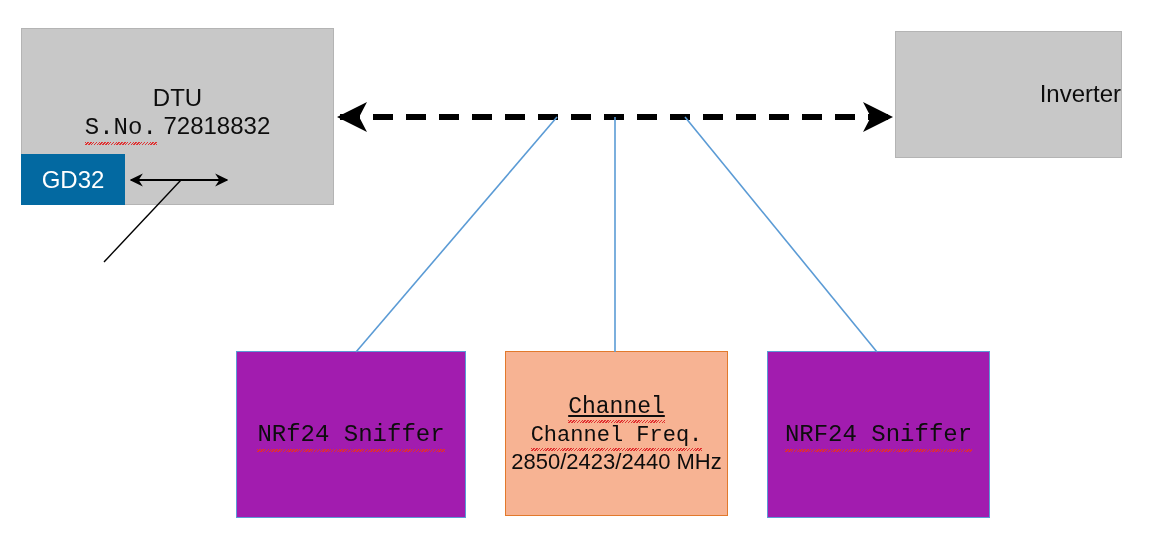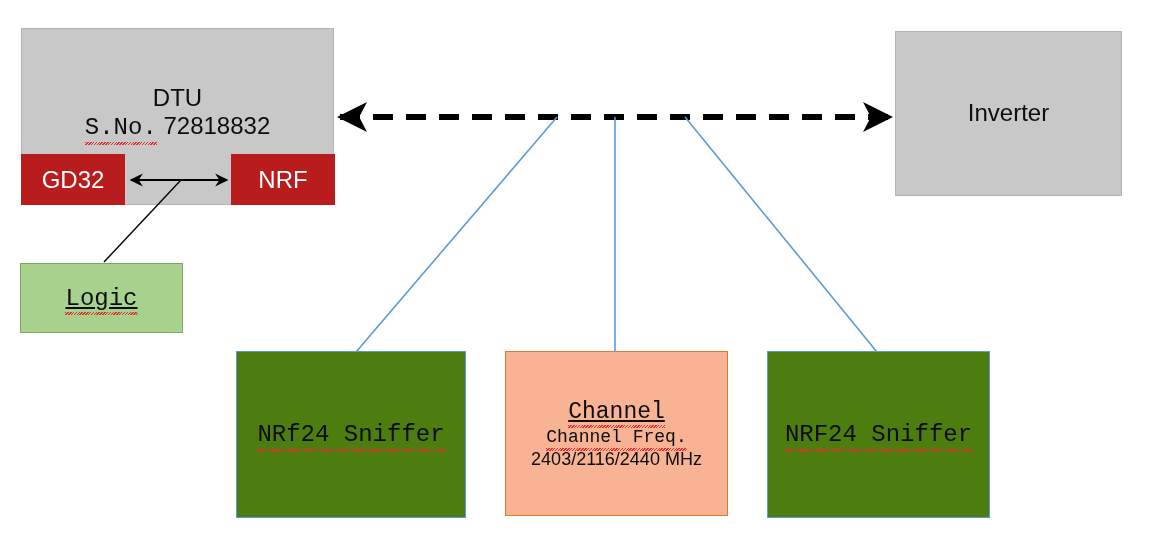--- a/index.html
+++ b/index.html
@@ -36,67 +36,68 @@
   }
   #dtu-label-wrap {
     position: absolute;
     left: 0; right: 0; top: 55px;
     display: flex; flex-direction: column; align-items: center;
   }
   .dtu-line { font-size: 24px; color: #0d0d0d; }
 
   
   #inverter-box {
-    left: 895px; top: 31px; width: 227px; height: 165px;
+    left: 895px; top: 31px; width: 227px; height: 127px;
     background: #c8c8c8;
     border: 1px solid #b4b4b4;
     z-index: 2;
+    align-items: flex-end;
   }
   .inv-line { font-size: 24px; color: #0d0d0d; }
 
   
   .chip {
     position: absolute;
-    background: #b91c1c;
+    background: #0369a1;
     color: #ffffff;
     display: flex; align-items: center; justify-content: center;
     font-size: 24px;
     z-index: 4;
   }
   #gd32-box { left: 21px; top: 154px; width: 104px; height: 51px; }
   #nrf-box  { left: 231px; top: 154px; width: 104px; height: 51px; }
 
   
   #logic-box {
     left: 20px; top: 263px; width: 163px; height: 70px;
     background: #a9d18e;
     border: 1px solid #7fa866;
     z-index: 3;
   }
   .logic-line { font-size: 24px; color: #0d0d0d; }
 
   
   .blue-box {
-    background: #4d7c0f;
+    background: #a21caf;
     border: 1px solid #5b9bd5;
     z-index: 3;
   }
   #sniffer-left-box  { left: 236px; top: 351px; width: 230px; height: 167px; }
   #sniffer-right-box { left: 767px; top: 351px; width: 223px; height: 167px; }
   .blue-line { font-size: 24px; color: #0d0d0d; }
 
   
   #hackrf-box {
     left: 505px; top: 351px; width: 223px; height: 165px;
     background: #f7b393;
     border: 1px solid #e2792c;
     z-index: 3;
   }
   .hackrf-title { font-size: 23px; color: #0d0d0d; }
-  .hackrf-sub   { font-size: 18px; color: #0d0d0d; text-align: right; }
+  .hackrf-sub   { font-size: 22px; color: #0d0d0d; text-align: right; }
 
   
   .sq {
     position: relative;
     display: inline-block;
     font-family: Liberation Mono, monospace;
   }
   .sq::after {
     content: "";
     position: absolute;
@@ -130,48 +131,40 @@
       <div class="dtu-line">
         <span class="sq">S.No.</span>
         <span>72818832</span>
       </div>
     </div>
   </div>
 
   <div class="chip" id="gd32-box">
     <span>GD32</span>
   </div>
-  <div class="chip" id="nrf-box">
-    <span>NRF</span>
-  </div>
 
-  <div class="box" id="logic-box">
-    <div class="logic-line">
-      <span class="sq ul">Logic</span>
-    </div>
-  </div>
 
   <div class="box" id="inverter-box">
     <div class="inv-line">Inverter</div>
   </div>
 
   <div class="box blue-box" id="sniffer-left-box">
     <div class="blue-line">
       <span class="sq">NRf24 Sniffer</span>
     </div>
   </div>
 
   <div class="box" id="hackrf-box">
     <div class="hackrf-title">
       <span class="sq ul">Channel</span>
     </div>
     <div class="hackrf-sub">
       <span class="sq">Channel Freq.</span>
     </div>
-    <div class="hackrf-sub">2403/2116/2440 MHz</div>
+    <div class="hackrf-sub">2850/2423/2440 MHz</div>
   </div>
 
   <div class="box blue-box" id="sniffer-right-box">
     <div class="blue-line">
       <span class="sq">NRF24 Sniffer</span>
     </div>
   </div>
 
   <svg id="vectors" viewBox="0 0 1157 543">
     <defs>

